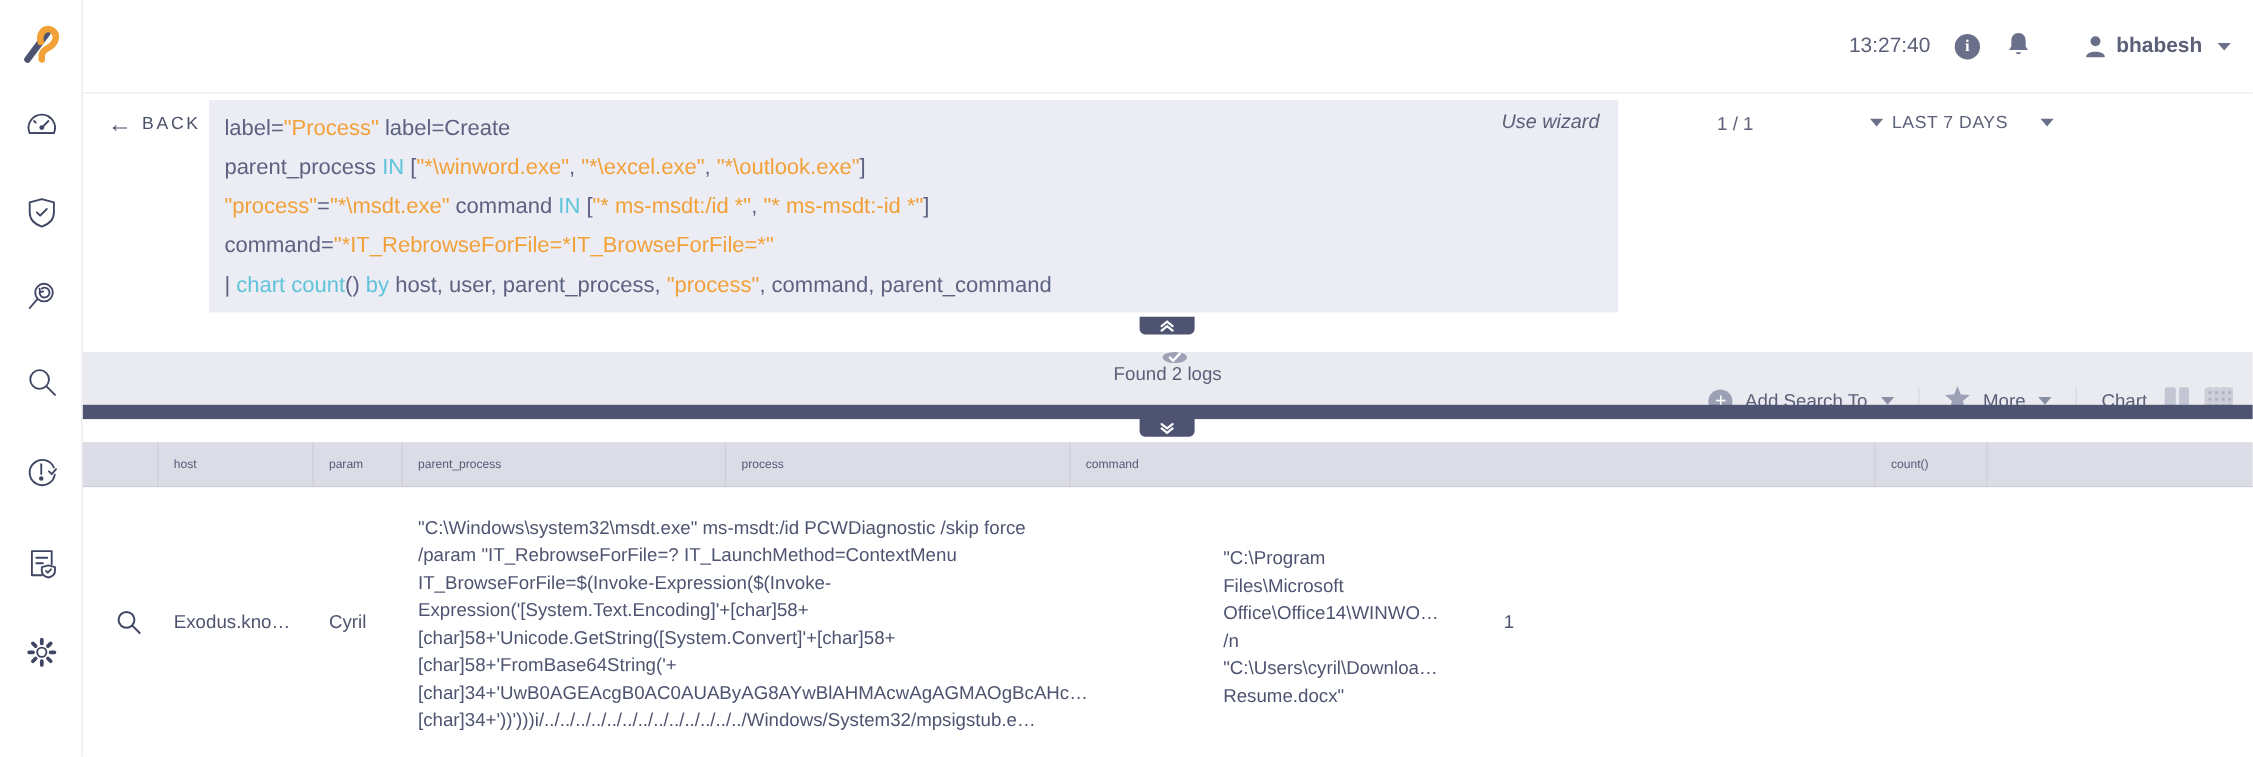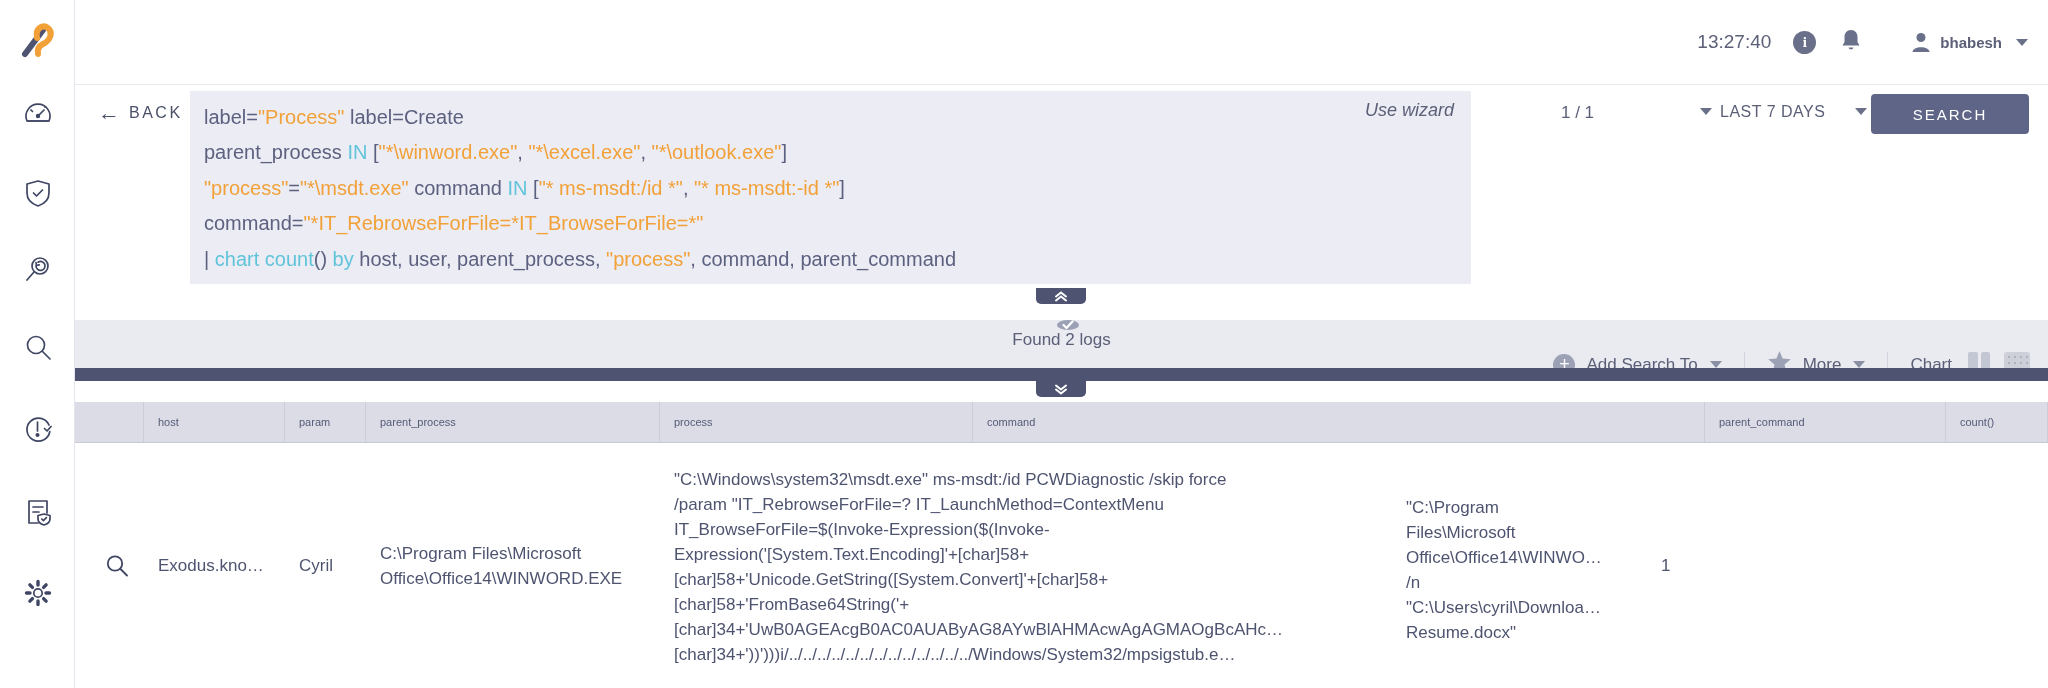--- a/index.html
+++ b/index.html
@@ -18,21 +18,21 @@
   
   #topbar { position:absolute; left:75px; top:0; width:1973px; height:85px;
     background:#fff; border-bottom:1px solid #e9e9f0; display:flex;
     align-items:center; justify-content:flex-end; padding-right:20px; }
   #topbar .clock { font-size:19px; color:#5B6078; }
   .round-i { width:23px; height:23px; border-radius:50%; background:#6A7089; color:#fff;
     font-size:15px; font-weight:bold; display:flex; align-items:center; justify-content:center;
     margin-left:22px; font-family:"Liberation Serif", serif; }
   .bell { margin-left:24px; }
   .user-chip { display:flex; align-items:center; margin-left:48px; cursor:pointer; }
-  .user-chip .uname { font-size:15px; font-weight:bold; color:#5B6078; margin-left:8px; }
+  .user-chip .uname { font-size:19px; font-weight:bold; color:#5B6078; margin-left:8px; }
   .caret { display:inline-block; width:0; height:0; border-left:6px solid transparent;
     border-right:6px solid transparent; border-top:7px solid #6A7089; margin-left:14px; }
 
   
   #back { position:absolute; left:98px; top:100px; display:flex; align-items:center;
     cursor:pointer; color:#4A5168; }
   #back .arrow { font-size:22px; margin-right:9px; }
   #back .blabel { font-size:16px; letter-spacing:2.5px; }
   #query-box { position:absolute; left:190px; top:91px; width:1281px; height:193px;
     background:#ECECF4; padding:9px 14px 0 14px; font-size:20px; line-height:35.4px;
@@ -183,21 +183,20 @@
     <span class="blabel">BACK</span>
   </div>
 
   <div id="query-box"><div><span class="d">label=</span><span class="s">"Process"</span><span class="d"> label=Create</span></div><div><span class="d">parent_process </span><span class="op">IN</span><span class="d"> [</span><span class="s">"*\winword.exe"</span><span class="d">, </span><span class="s">"*\excel.exe"</span><span class="d">, </span><span class="s">"*\outlook.exe"</span><span class="d">]</span></div><div><span class="s">"process"</span><span class="d">=</span><span class="s">"*\msdt.exe"</span><span class="d"> command </span><span class="op">IN</span><span class="d"> [</span><span class="s">"* ms-msdt:/id *"</span><span class="d">, </span><span class="s">"* ms-msdt:-id *"</span><span class="d">]</span></div><div><span class="d">command=</span><span class="s">"*IT_RebrowseForFile=*IT_BrowseForFile=*"</span></div><div><span class="d">| </span><span class="op">chart count</span><span class="d">()</span><span class="d"> </span><span class="op">by</span><span class="d"> host, user, parent_process, </span><span class="s">"process"</span><span class="d">, command, parent_command</span></div></div>
   <span id="use-wizard">Use wizard</span>
 
   <span id="page-indicator">1 / 1</span>
   <span id="page-caret" class="caret"></span>
   <span id="time-range">LAST 7 DAYS</span>
   <span id="range-caret" class="caret"></span>
-  <button id="search-btn">SEARCH</button>
 
   <div id="collapse-up" class="collapse-tab">
     <svg width="14" height="11" viewBox="0 0 14 11" stroke="#fff" stroke-width="2" fill="none" stroke-linecap="round">
       <path d="M2 5.5 L7 1.5 L12 5.5"></path>
         <path d="M2 9.5 L7 5.5 L12 9.5"></path>
     </svg>
   </div>
 
   <div id="toolbar">
     <span class="check-circle">
@@ -247,33 +246,30 @@
   </div>
 
   <div id="table">
     <div class="thead" id="thead">
         <div class="th c0"></div>
         <div class="th c1">host</div>
         <div class="th c2">param</div>
         <div class="th c3">parent_process</div>
         <div class="th c4">process</div>
         <div class="th c5">command</div>
-        <div class="th c6">parent_command</div>
         <div class="th c7">count()</div>
       </div>
     <div id="tbody">
         <div class="trow">
           <div class="td c0"><svg width="26" height="26" viewBox="0 0 26 26" stroke="#3F4663" stroke-width="1.8" fill="none" stroke-linecap="round">
               <circle cx="11" cy="10.5" r="7.2"></circle>
               <path d="M16.5 16 L23 22.5"></path>
             </svg></div>
           <div class="td c1 center">Exodus.kno…</div>
           <div class="td c2 center">Cyril</div>
-          <div class="td c3 center">C:\Program Files\Microsoft
-Office\Office14\WINWORD.EXE</div>
           <div class="td c5">"C:\Windows\system32\msdt.exe" ms-msdt:/id PCWDiagnostic /skip force
 /param "IT_RebrowseForFile=? IT_LaunchMethod=ContextMenu
 IT_BrowseForFile=$(Invoke-Expression($(Invoke-
 Expression('[System.Text.Encoding]'+[char]58+
 [char]58+'Unicode.GetString([System.Convert]'+[char]58+
 [char]58+'FromBase64String('+
 [char]34+'UwB0AGEAcgB0AC0AUAByAG8AYwBlAHMAcwAgAGMAOgBcAHc…
 [char]34+'))')))i/../../../../../../../../../../../../../Windows/System32/mpsigstub.e…</div>
           <div class="td c6">"C:\Program
 Files\Microsoft

